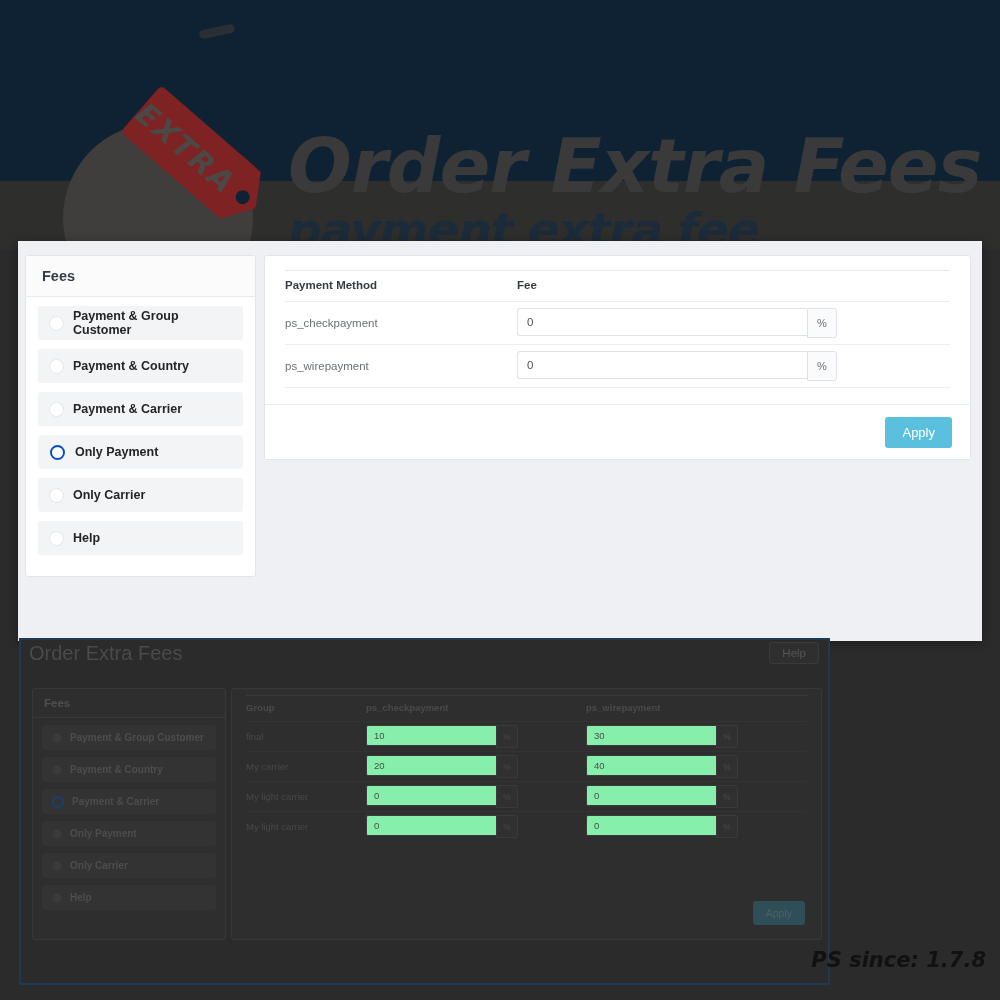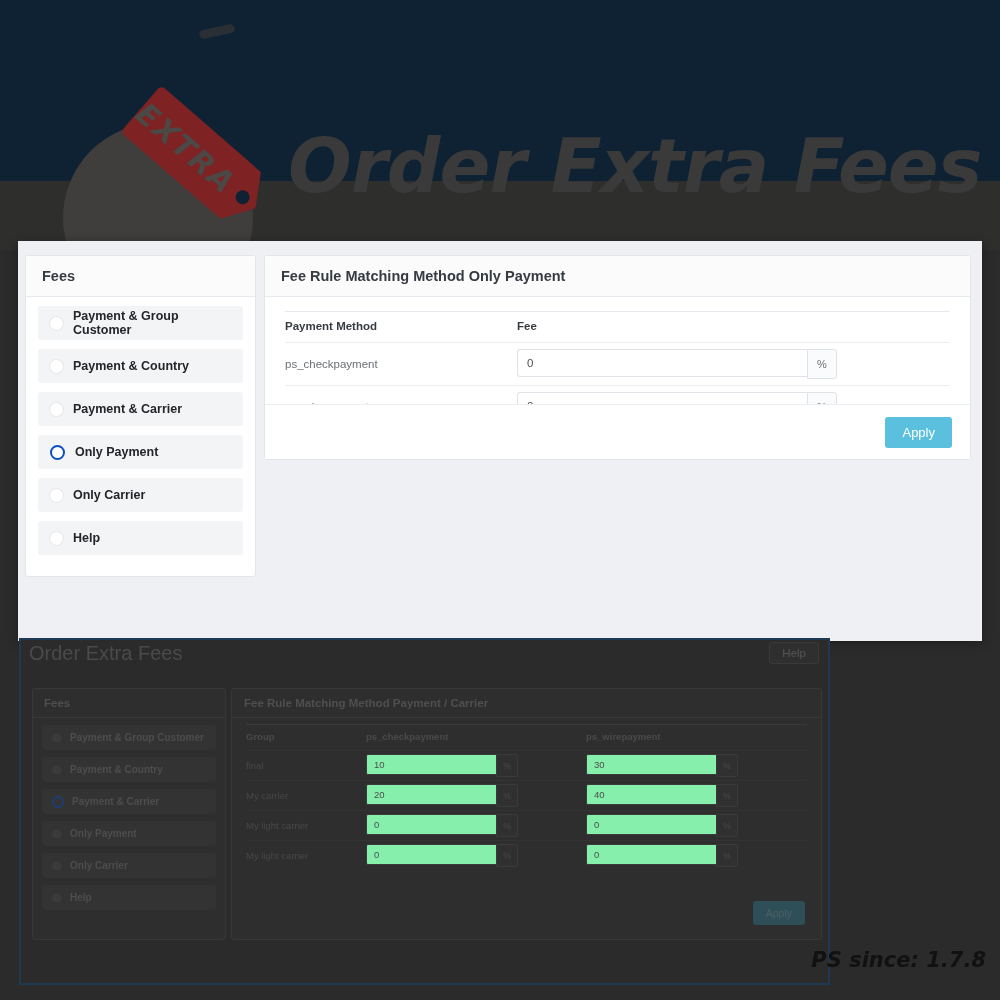--- a/index.html
+++ b/index.html
@@ -217,20 +217,21 @@
   <div id="banner-left-dark"></div>
   <div id="banner-circle"></div>
   <div id="tag">
     <div id="tag-body"></div>
     <div id="tag-point"></div>
     <div id="tag-hole"></div>
     <div id="tag-text">EXTRA</div>
   </div>
   <div id="tag-string"></div>
   <div id="banner-title">Order Extra Fees</div>
+  <div id="banner-sub">payment extra fee</div>
 </div>
 
 <div id="overlay">
 
   <div id="fees-card" class="card">
     <div class="card-head">Fees</div>
     <div id="fees-list">
 
       <div class="fee-item">
         <span class="radio"></span>
@@ -259,21 +260,20 @@
 
       <div class="fee-item">
         <span class="radio"></span>
         <span class="fee-label">Help</span>
       </div>
 
     </div>
   </div>
 
   <div id="rule-card" class="card">
-    <div class="card-head">Fee Rule Matching Method Only Payment</div>
     <div id="rule-body">
       <table class="fees">
         <thead>
           <tr>
             <th class="col-method">Payment Method</th>
             <th>Fee</th>
           </tr>
         </thead>
         <tbody>
           <tr>
@@ -332,21 +332,20 @@
         <span class="b-fee-label">Only Carrier</span>
       </div>
       <div class="b-fee-item">
         <span class="b-radio"></span>
         <span class="b-fee-label">Help</span>
       </div>
     </div>
   </div>
 
   <div id="b-rule" class="b-card">
-    <div id="b-rule-head">Fee Rule Matching Method Payment / Carrier</div>
     <div id="b-rule-body">
       <table class="b-fees">
         <thead>
           <tr>
             <th style="width:120px">Group</th>
             <th style="width:220px">ps_checkpayment</th>
             <th>ps_wirepayment</th>
           </tr>
         </thead>
         <tbody>

